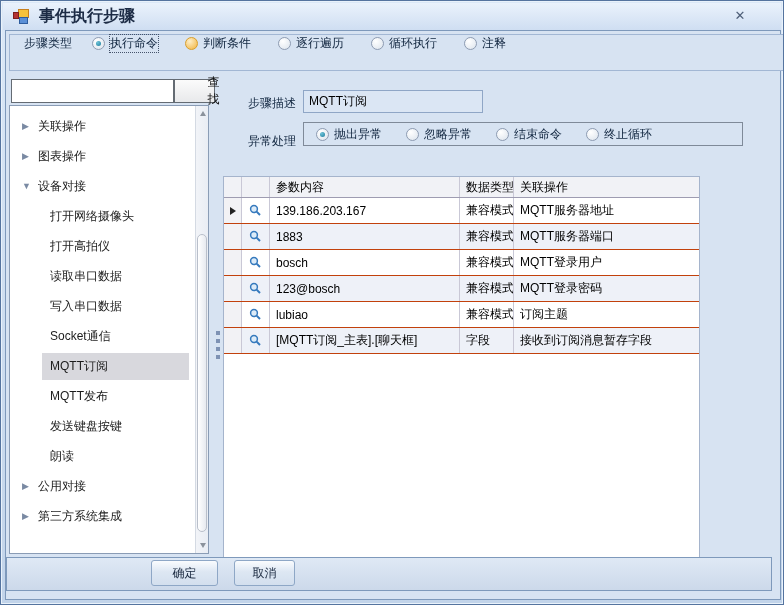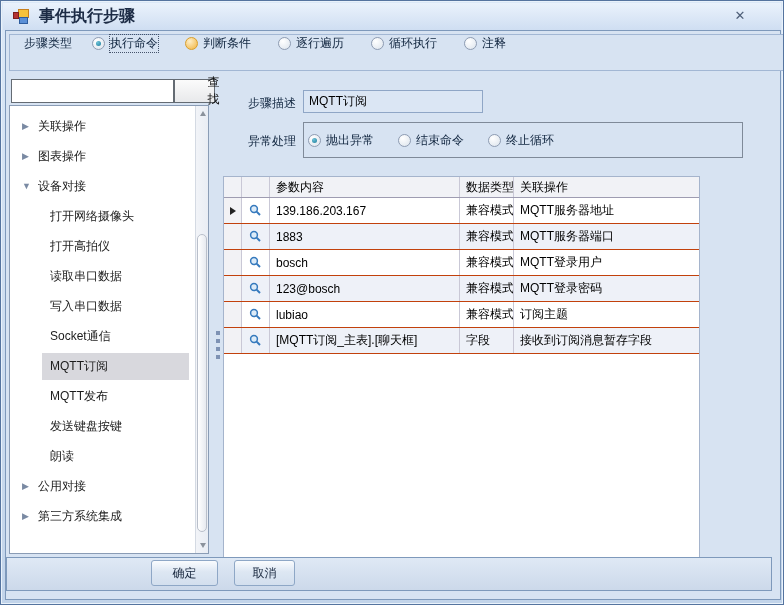--- a/index.html
+++ b/index.html
@@ -64,22 +64,22 @@
   .vs-thumb{position:absolute;left:1px;width:10px;top:128px;height:298px;border-radius:5px;
     background:linear-gradient(90deg,#ffffff,#e7eaf0);border:1px solid #b9bfca;}
   
   .splitter{position:absolute;left:205px;top:74px;width:14px;height:449px;cursor:col-resize;}
   .grip{position:absolute;left:5px;top:226px;width:4px;height:32px;
     background-image:repeating-linear-gradient(#7e92b4 0 4px,transparent 4px 8px);background-size:4px 8px;}
   
   .fld-label{position:absolute;font-size:12px;color:#10253f;}
   .desc-input{position:absolute;left:297px;top:59px;width:180px;height:23px;
     border:1px solid #8fa6c6;background:#dbe6f4;font-size:12px;padding:0 5px;color:#000;outline:none;}
-  .exc-group{position:absolute;left:297px;top:91px;width:440px;height:36px;
-    border:1px solid #7f8a99;display:flex;align-items:center;padding-left:4px;font-size:12px;}
+  .exc-group{position:absolute;left:297px;top:91px;width:440px;height:24px;
+    border:1px solid #7f8a99;display:flex;align-items:center;padding-left:12px;font-size:12px;}
   .exc-group .radio-item{margin-right:24px;}
   
   .grid-box{position:absolute;left:217px;top:145px;width:477px;height:408px;
     background:#fff;border:1px solid #a5b4cc;overflow:hidden;}
   .grow{display:grid;grid-template-columns:18px 28px 190px 54px 1fr;font-size:12px;color:#000;}
   .grow .c{padding:0 6px;display:flex;align-items:center;border-right:1px solid #c9c8d6;overflow:hidden;white-space:nowrap;}
   .grow .c:last-child{border-right:none;}
   .ghead{height:21px;background:#f1f2f6;border-bottom:1px solid #9e9cb1;}
   .gbody-row{height:26px;border-bottom:1px solid #c2410c;background:#fff;}
   .gbody-row.alt{background:#eef1f8;}
@@ -208,20 +208,24 @@
     <input class="desc-input" type="text" value="MQTT订阅" style="">
 
     <div class="fld-label" style="left:242px;top:102px;">异常处理</div>
     <div class="exc-group">
       <span class="radio-item">
         <span class="radio sel"></span>
         <span class="rlabel">抛出异常</span>
       </span>
       <span class="radio-item">
         <span class="radio"></span>
+        <span class="rlabel">忽略异常</span>
+      </span>
+      <span class="radio-item">
+        <span class="radio"></span>
         <span class="rlabel">结束命令</span>
       </span>
       <span class="radio-item">
         <span class="radio"></span>
         <span class="rlabel">终止循环</span>
       </span>
     </div>
 
     <div class="grid-box">
       <div class="grow ghead">

